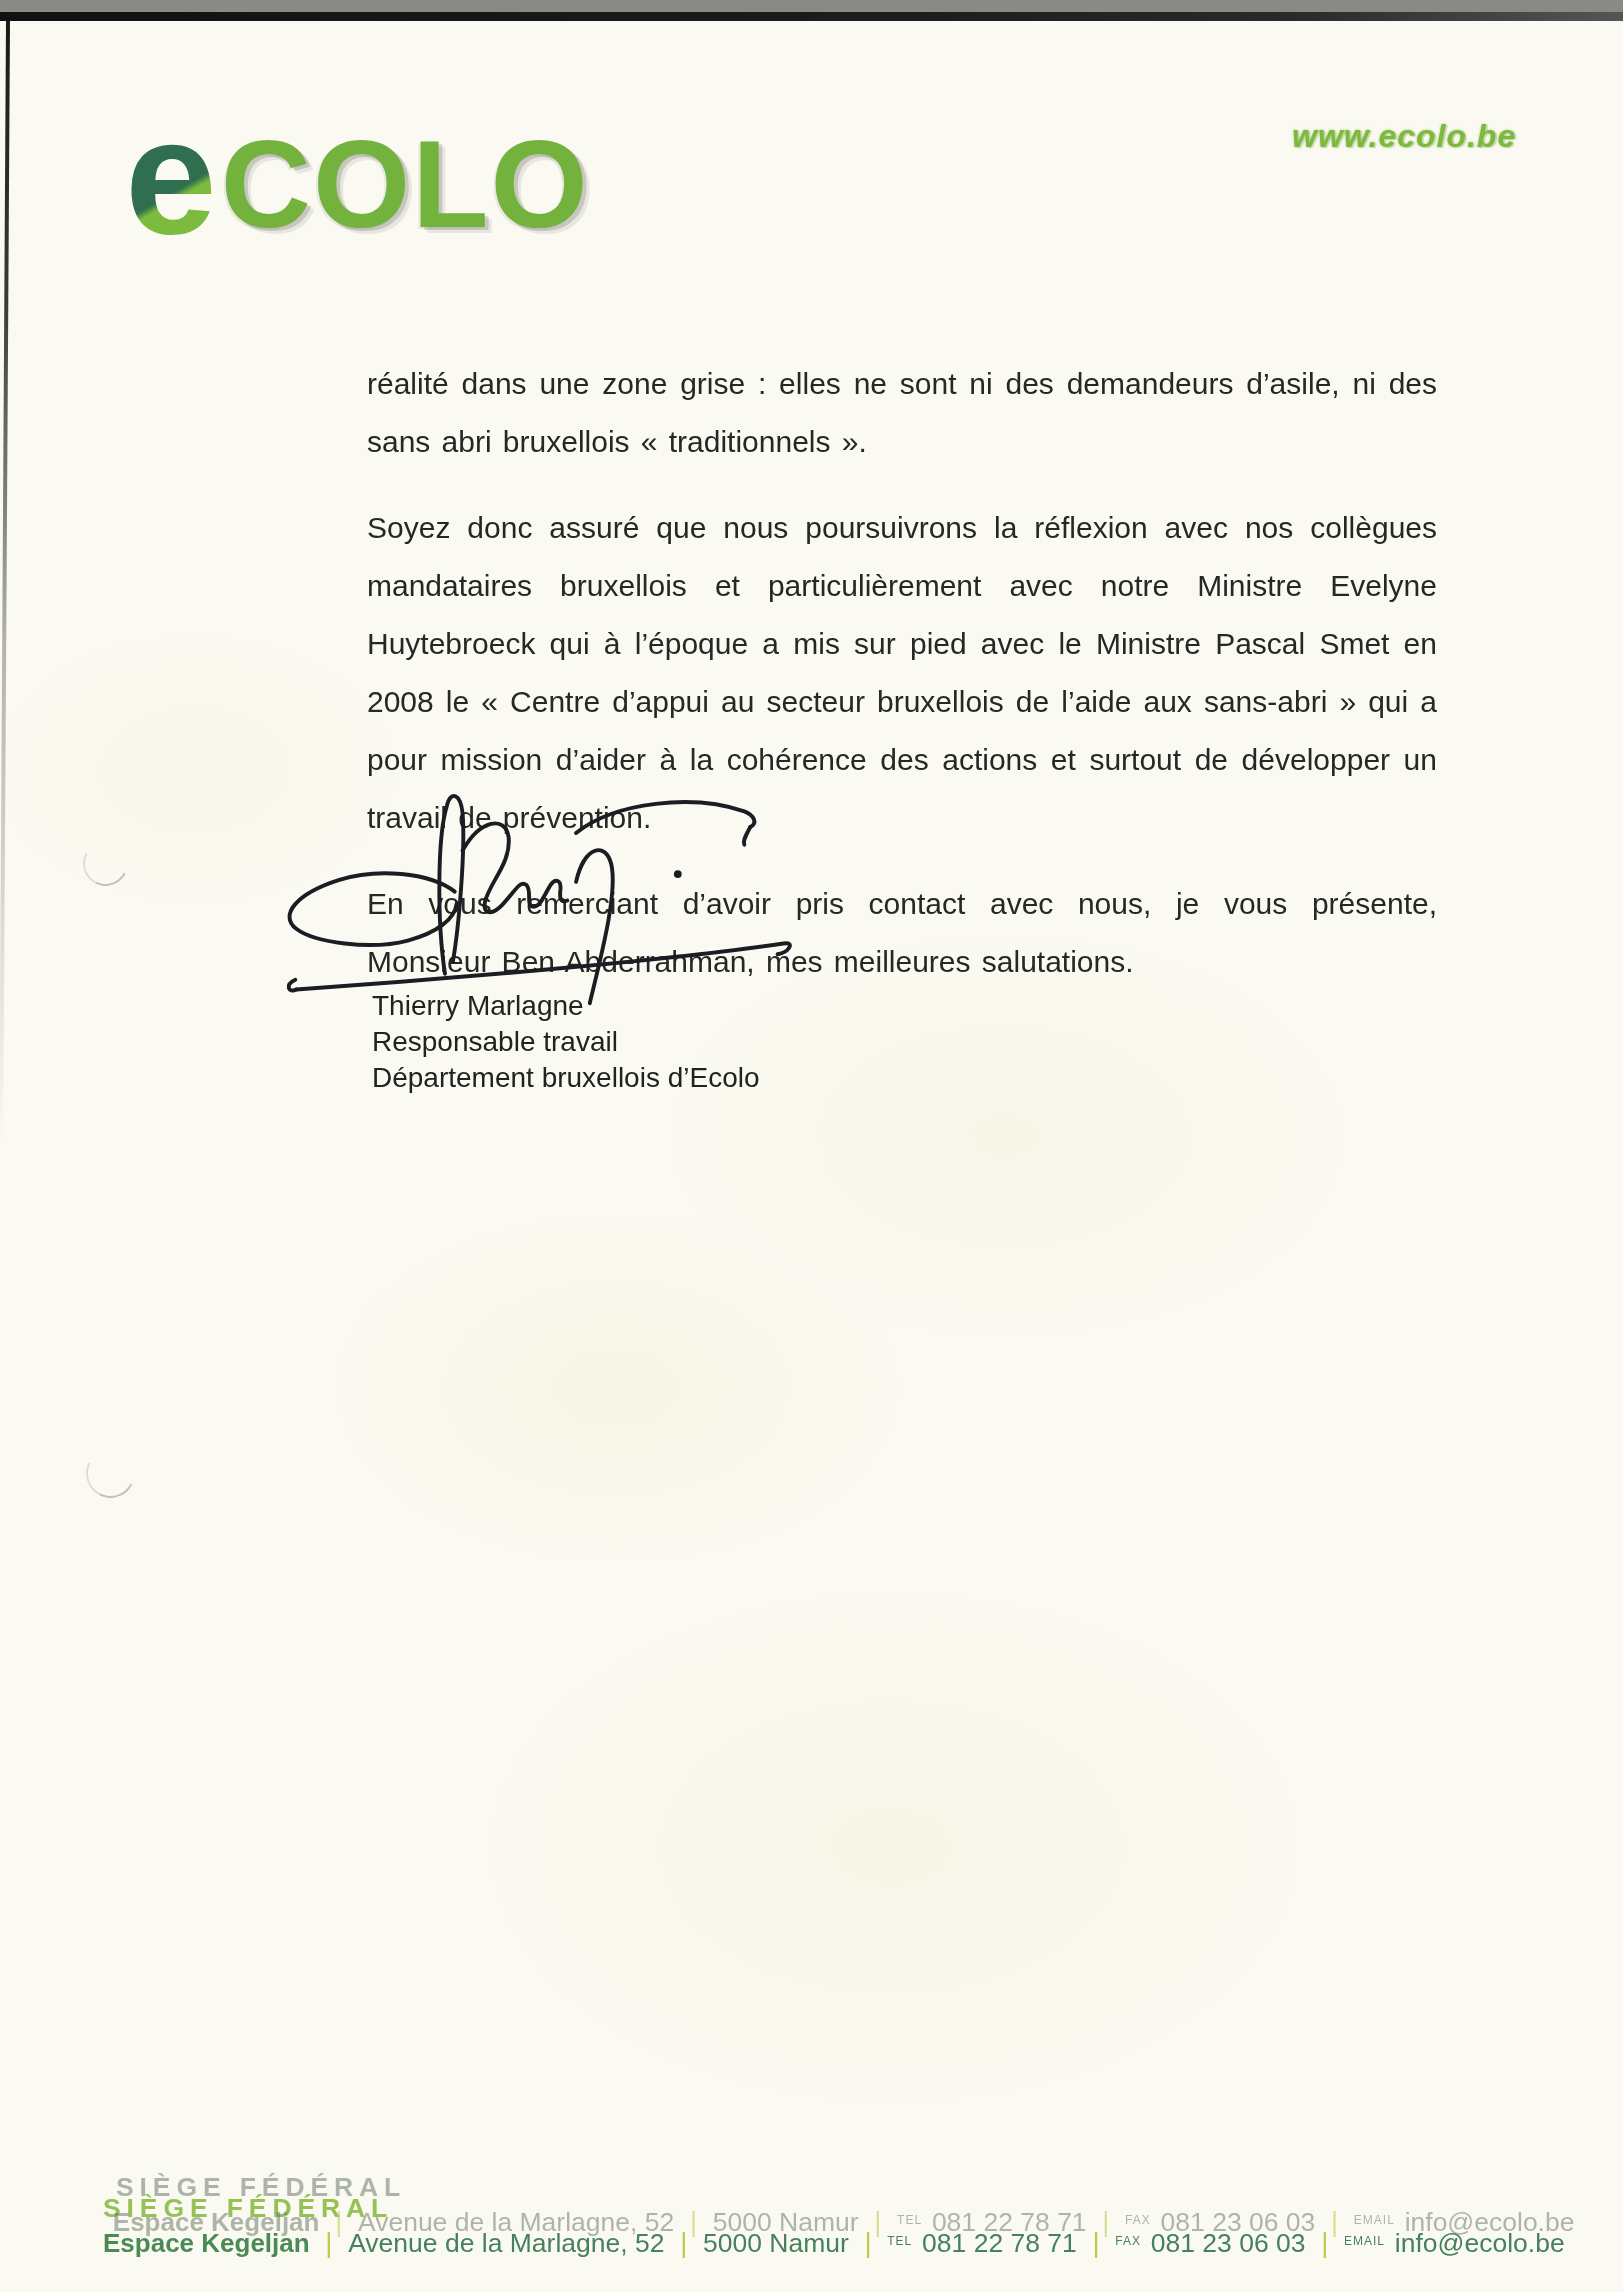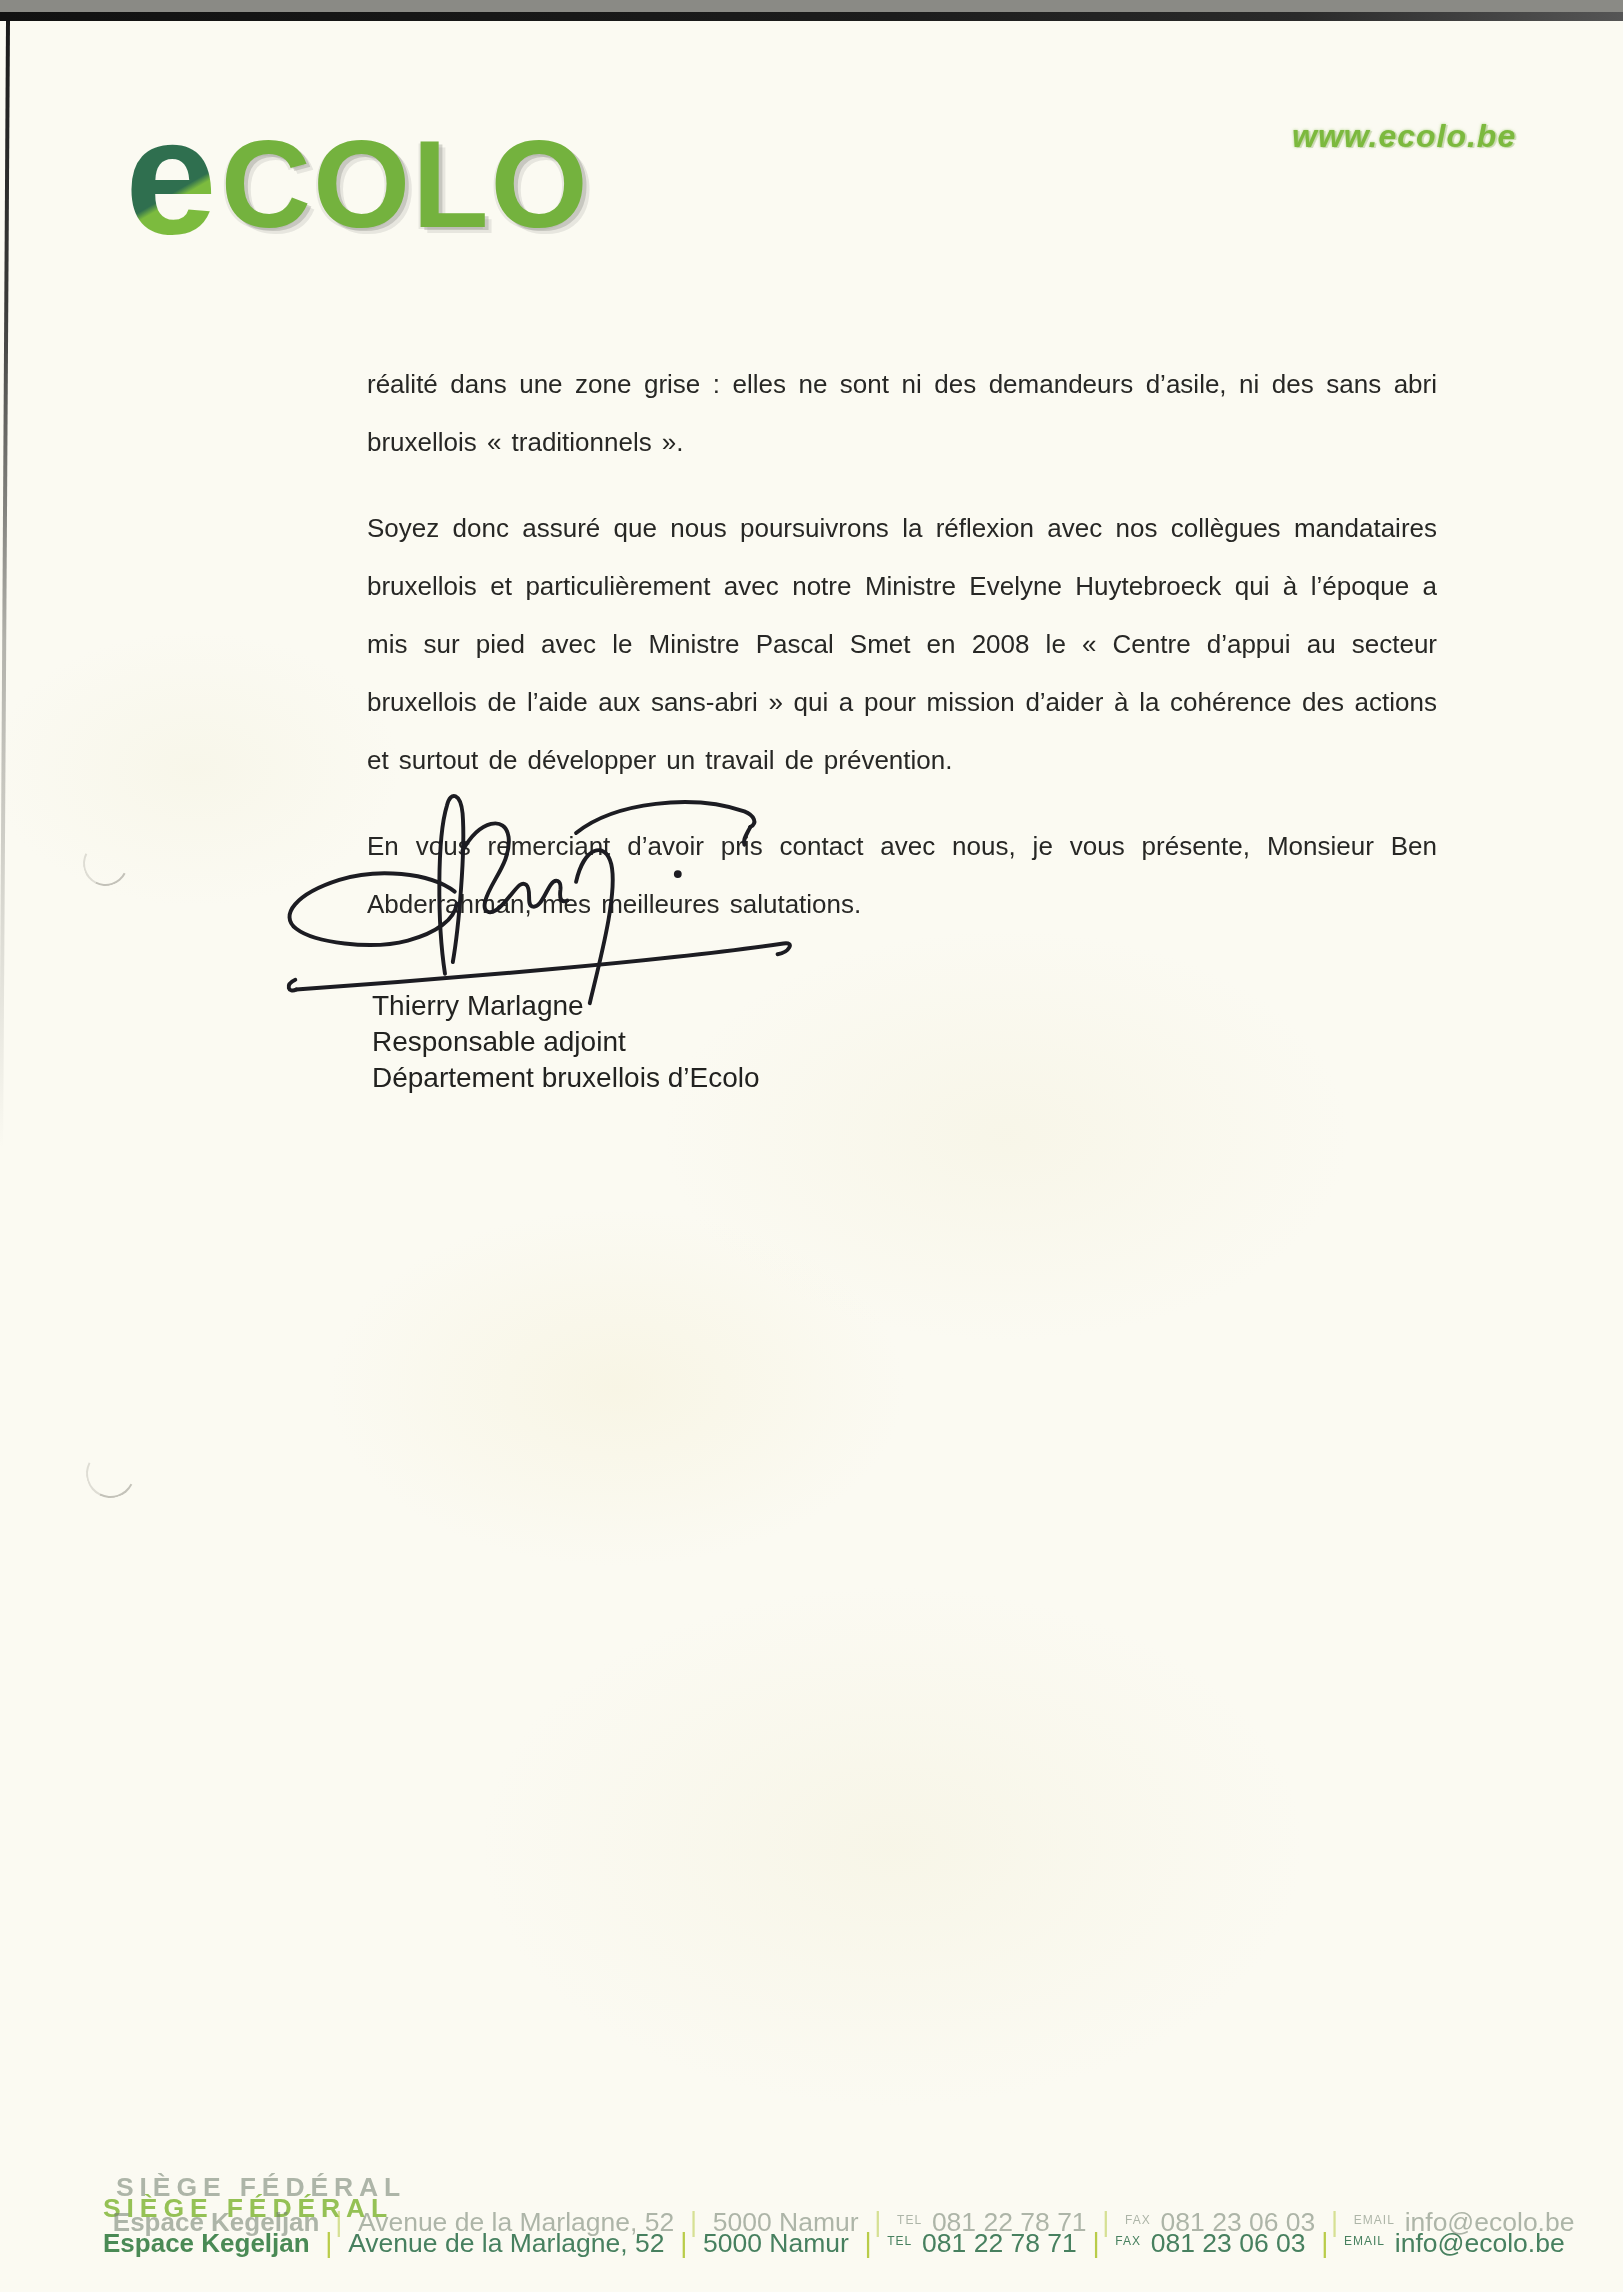--- a/index.html
+++ b/index.html
@@ -68,21 +68,21 @@
     position:absolute; left:1292px; top:106px;
     font-size:32px; font-weight:700; letter-spacing:1px;
     color:#7cb93e;
     text-shadow:0 0 2.9px rgba(124,185,62,0.65), 2px 1px 0 rgba(120,150,80,0.25);
     font-style:italic;
   }
 
   
   .body-block {
     position:absolute; left:367px; top:343px; width:1070px;
-    font-size:26px; line-height:58px; color:#272725;
+    font-size:30px; line-height:58px; color:#272725;
     text-align:justify;
   }
   .body-block p { margin-bottom:28px; word-spacing:2.9px; }
 
   
   .signature { position:absolute; left:282px; top:774px; }
   .signature svg path, .signature svg ellipse { fill:none; stroke:#1c1c22; stroke-width:4; stroke-linecap:round; }
 
   .signer {
     position:absolute; left:372px; top:976px;
@@ -158,21 +158,21 @@
       <path d="M184,66 C202,34 228,30 231,52 C234,78 212,98 207,118 C204,131 214,133 225,121 C238,107 243,96 249,101 C255,106 249,121 255,123 C263,126 268,110 274,101 C279,94 285,96 284,106 C283,114 284,120 291,117"></path>
       <path d="M300,98 C308,62 330,56 336,80 C343,110 324,180 314,222"></path>
 
       <path d="M14,208 C160,198 400,178 512,161 C524,159 518,170 506,172"></path>
       <path d="M14,208 C6,212 2,203 13,198" stroke-width="3"></path>
     </svg>
   </div>
 
   <div class="signer">
     <div>Thierry Marlagne</div>
-    <div>Responsable adjoint</div>
+    <div>Responsable travail</div>
     <div>Département bruxellois d’Ecolo</div>
   </div>
 
   <div class="footer">
     <div class="siege-ghost ghost">SIÈGE FÉDÉRAL</div>
     <div class="siege-main">SIÈGE FÉDÉRAL</div>
 
     <div class="footer-row-wrap">
 
       <div class="footer-row ghost-row">

